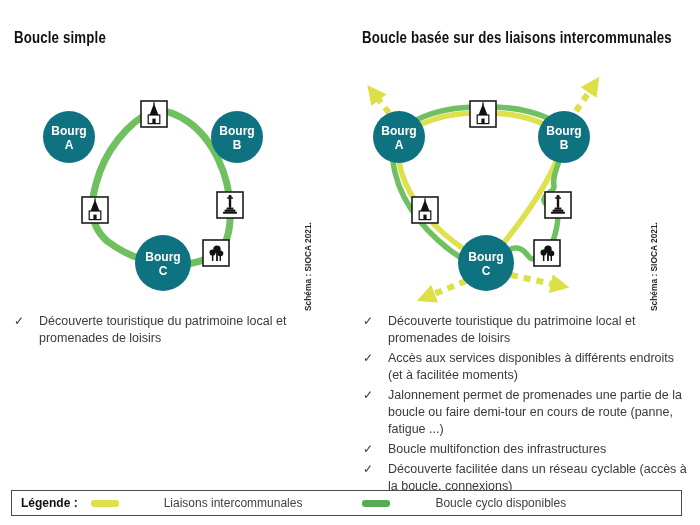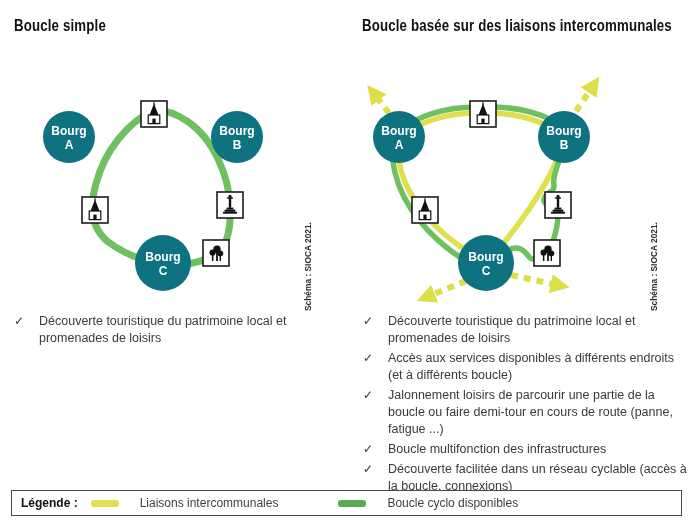--- a/index.html
+++ b/index.html
@@ -1,37 +1,37 @@
 <!DOCTYPE html>
 <html><head>
 <meta charset="utf-8">
 <style>
   html,body{margin:0;padding:0;background:#ffffff;}
   body{width:700px;height:525px;font-family:"Liberation Sans",sans-serif;position:relative;overflow:hidden;color:#3a3a3a;}
   .canvas{position:absolute;inset:0;background:#fff;}
-  .title{position:absolute;top:16px;font-weight:bold;font-size:17px;color:#111;white-space:nowrap;}
+  .title{position:absolute;top:28px;font-weight:bold;font-size:17px;color:#111;white-space:nowrap;}
   .title .cond{display:inline-block;transform:scaleX(0.78);transform-origin:0 50%;letter-spacing:0.2px;}
   #title-left{left:14px;}
   #title-right{left:362px;}
   svg.diagram{position:absolute;left:0;top:0;width:700px;height:525px;}
   .credit{position:absolute;font-size:9.5px;font-weight:bold;color:#2b2b2b;white-space:nowrap;transform:rotate(-90deg) scaleX(0.88);transform-origin:0 0;width:110px;}
   #credit-left{left:302px;top:311px;}
   #credit-right{left:648px;top:311px;}
   .bullets{position:absolute;top:313px;list-style:none;margin:0;padding:0;font-size:12.5px;line-height:1.36;}
   #bullets-left{left:14px;width:300px;}
   #bullets-right{left:363px;width:326px;}
   .bullets li{display:flex;margin-bottom:3px;}
   .bullets .check{flex:0 0 14px;margin-right:11px;font-size:12px;color:#3a3a3a;}
   .bullets .btxt{flex:1;}
   .legend{position:absolute;left:11px;top:490px;width:669px;height:24px;border:1.3px solid #4a4a4a;display:flex;align-items:center;background:#fff;font-size:12px;}
   .legend .lg-title{font-weight:bold;color:#111;margin-left:9px;}
   .swatch{height:7px;width:28px;border-radius:3px;display:inline-block;}
   .sw-yellow{background:#dfe04d;margin-left:13px;}
   .sw-green{background:#57ab55;margin-left:60px;}
-  .lg-label{margin-left:0;color:#3f3f3f;padding-left:21px;}
+  .lg-label{margin-left:24px;color:#3f3f3f;padding-left:21px;}
 </style>
 </head>
 <body>
 
 <div class="canvas">
 
   <div class="title" id="title-left">
     <span class="cond">Boucle simple</span>
   </div>
   <div class="title" id="title-right">
@@ -132,25 +132,25 @@
     </li>
   </ul>
 
   <ul class="bullets" id="bullets-right">
     <li>
       <span class="check">✓</span>
       <span class="btxt">Découverte touristique du patrimoine local et promenades de loisirs</span>
     </li>
     <li>
       <span class="check">✓</span>
-      <span class="btxt">Accès aux services disponibles à différents endroits (et à différents boucle)</span>
+      <span class="btxt">Accès aux services disponibles à différents endroits (et à facilitée moments)</span>
     </li>
     <li>
       <span class="check">✓</span>
-      <span class="btxt">Jalonnement loisirs de parcourir une partie de la boucle ou faire demi-tour en cours de route (panne, fatigue ...)</span>
+      <span class="btxt">Jalonnement permet de promenades une partie de la boucle ou faire demi-tour en cours de route (panne, fatigue ...)</span>
     </li>
     <li>
       <span class="check">✓</span>
       <span class="btxt">Boucle multifonction des infrastructures</span>
     </li>
     <li>
       <span class="check">✓</span>
       <span class="btxt">Découverte facilitée dans un réseau cyclable (accès à la boucle, connexions)</span>
     </li>
   </ul>

